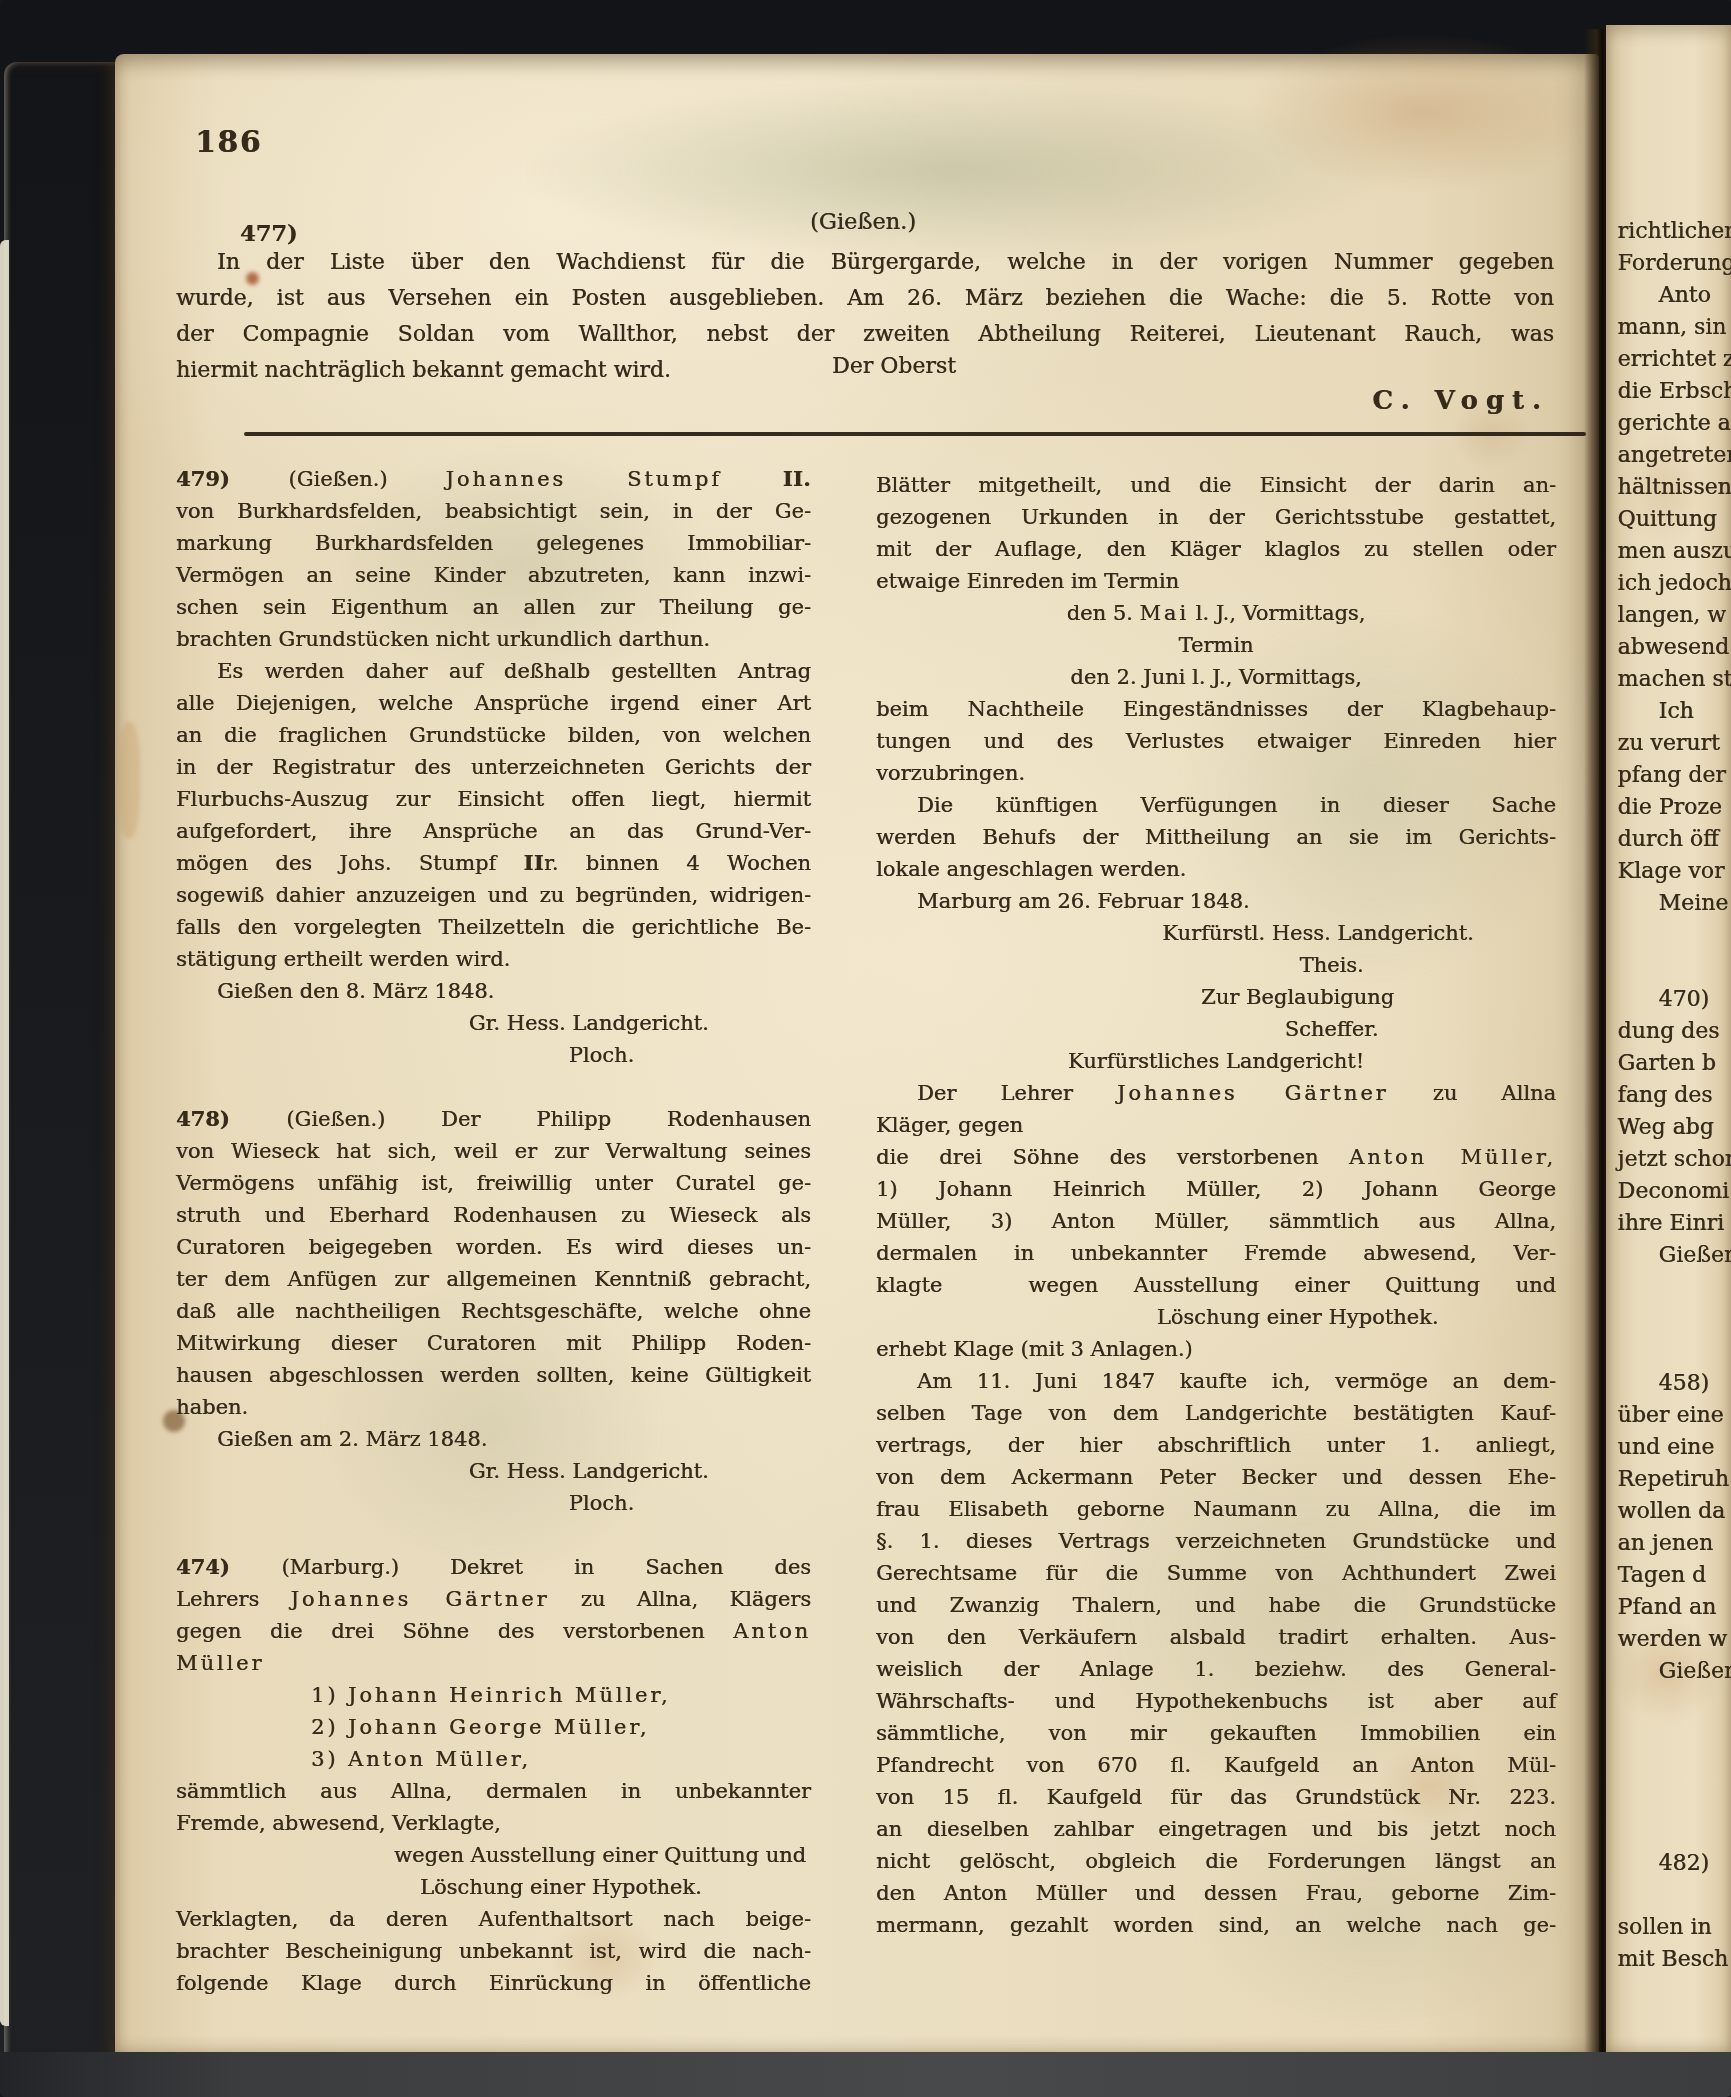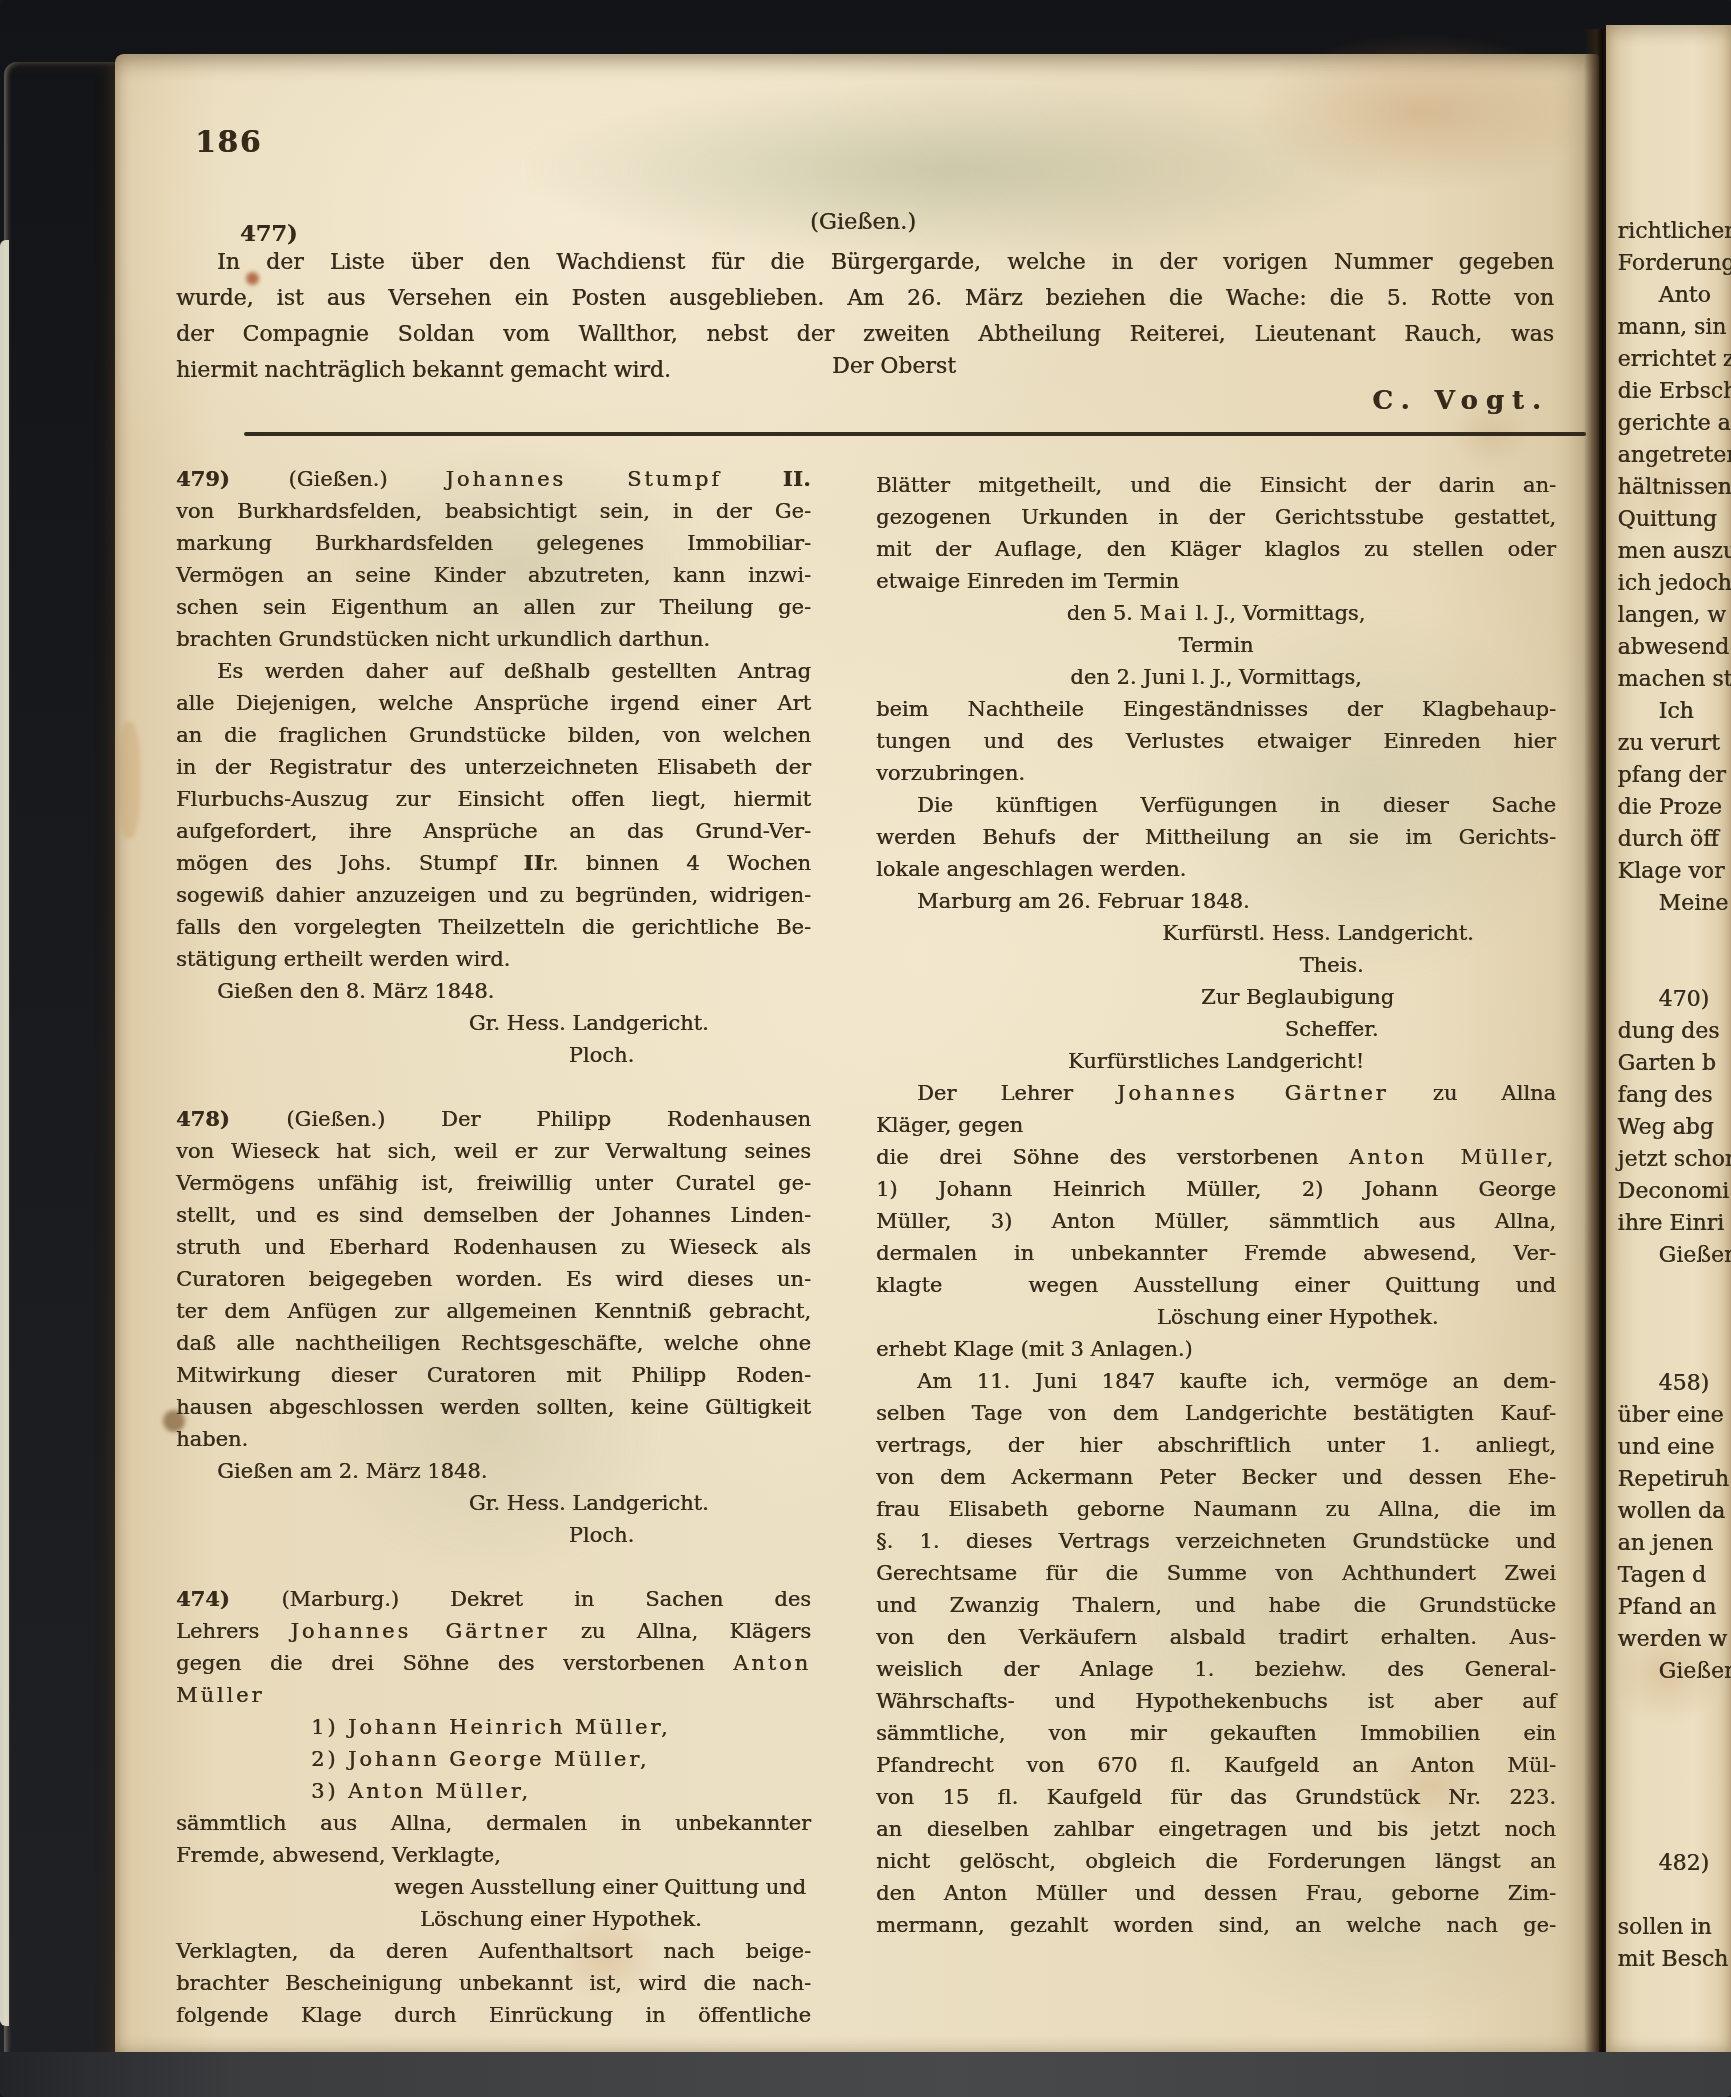--- a/index.html
+++ b/index.html
@@ -126,35 +126,34 @@
     <div class="col col-left">
         <div class="ln j"><span class="num">479)  </span><span class="">(Gießen.)  </span><span class="sp">Johannes Stumpf </span><span class="b">II.</span></div>
         <div class="ln j">von Burkhardsfelden, beabsichtigt sein, in der Ge-</div>
         <div class="ln j">markung Burkhardsfelden gelegenes Immobiliar-</div>
         <div class="ln j">Vermögen an seine Kinder abzutreten, kann inzwi-</div>
         <div class="ln j">schen sein Eigenthum an allen zur Theilung ge-</div>
         <div class="ln ">brachten Grundstücken nicht urkundlich darthun.</div>
         <div class="ln ind j">Es werden daher auf deßhalb gestellten Antrag</div>
         <div class="ln j">alle Diejenigen, welche Ansprüche irgend einer Art</div>
         <div class="ln j">an die fraglichen Grundstücke bilden, von welchen</div>
-        <div class="ln j">in der Registratur des unterzeichneten Elisabeth der</div>
+        <div class="ln j">in der Registratur des unterzeichneten Gerichts der</div>
         <div class="ln j">Flurbuchs-Auszug zur Einsicht offen liegt, hiermit</div>
         <div class="ln j">aufgefordert, ihre Ansprüche an das Grund-Ver-</div>
         <div class="ln j"><span class="">mögen des Johs. Stumpf </span><span class="b">II</span><span class="">r. binnen 4 Wochen</span></div>
         <div class="ln j">sogewiß dahier anzuzeigen und zu begründen, widrigen-</div>
         <div class="ln j">falls den vorgelegten Theilzetteln die gerichtliche Be-</div>
         <div class="ln ">stätigung ertheilt werden wird.</div>
         <div class="ln ind">Gießen den 8. März 1848.</div>
         <div class="ln cr">Gr. Hess. Landgericht.</div>
         <div class="ln cr2">Ploch.</div>
         <div class="ln ">&nbsp;</div>
         <div class="ln j"><span class="num">478)  </span><span class="">(Gießen.)  </span><span class="">Der Philipp Rodenhausen</span></div>
         <div class="ln j">von Wieseck hat sich, weil er zur Verwaltung seines</div>
         <div class="ln j">Vermögens unfähig ist, freiwillig unter Curatel ge-</div>
-        <div class="ln j">stellt, und es sind demselben der Johannes Linden-</div>
         <div class="ln j">struth und Eberhard Rodenhausen zu Wieseck als</div>
         <div class="ln j">Curatoren beigegeben worden.  Es wird dieses un-</div>
         <div class="ln j">ter dem Anfügen zur allgemeinen Kenntniß gebracht,</div>
         <div class="ln j">daß alle nachtheiligen Rechtsgeschäfte, welche ohne</div>
         <div class="ln j">Mitwirkung dieser Curatoren mit Philipp Roden-</div>
         <div class="ln j">hausen abgeschlossen werden sollten, keine Gültigkeit</div>
         <div class="ln ">haben.</div>
         <div class="ln ind">Gießen am 2. März 1848.</div>
         <div class="ln cr">Gr. Hess. Landgericht.</div>
         <div class="ln cr2">Ploch.</div>

